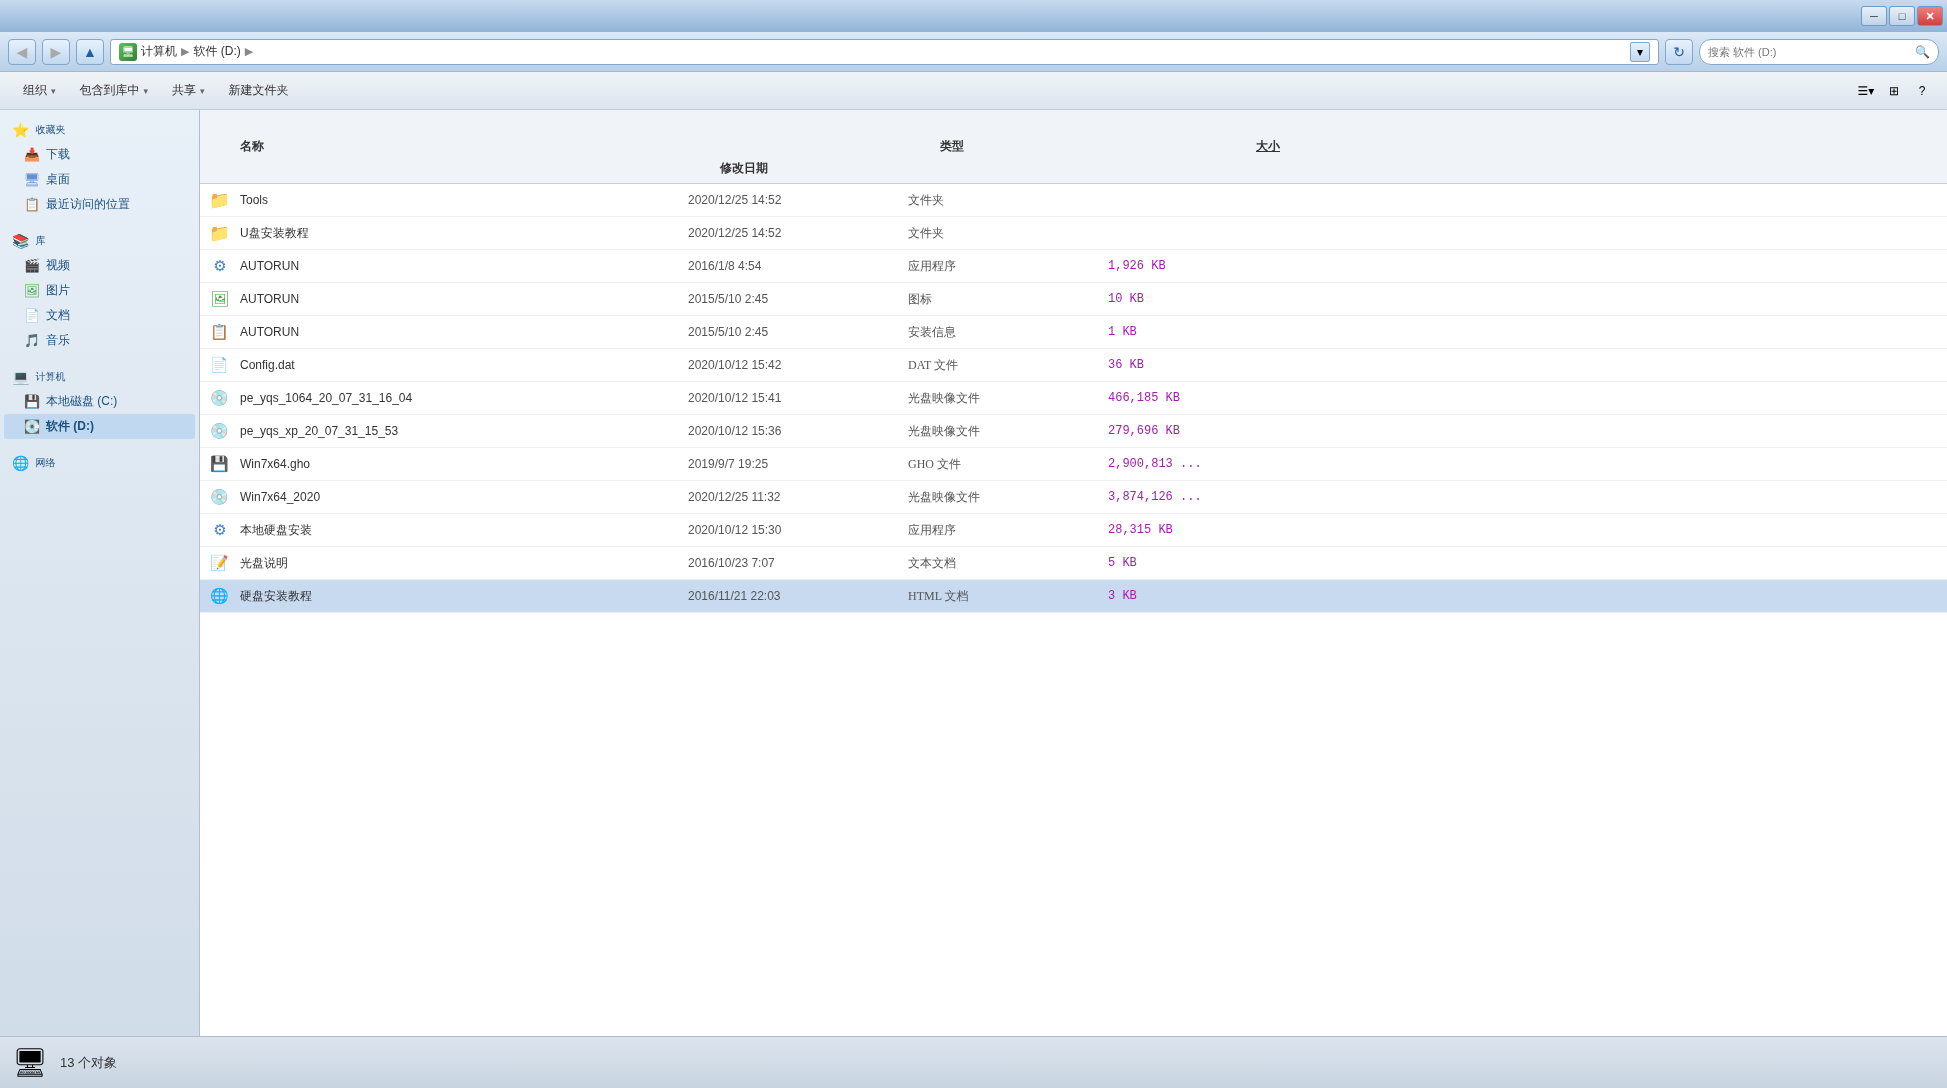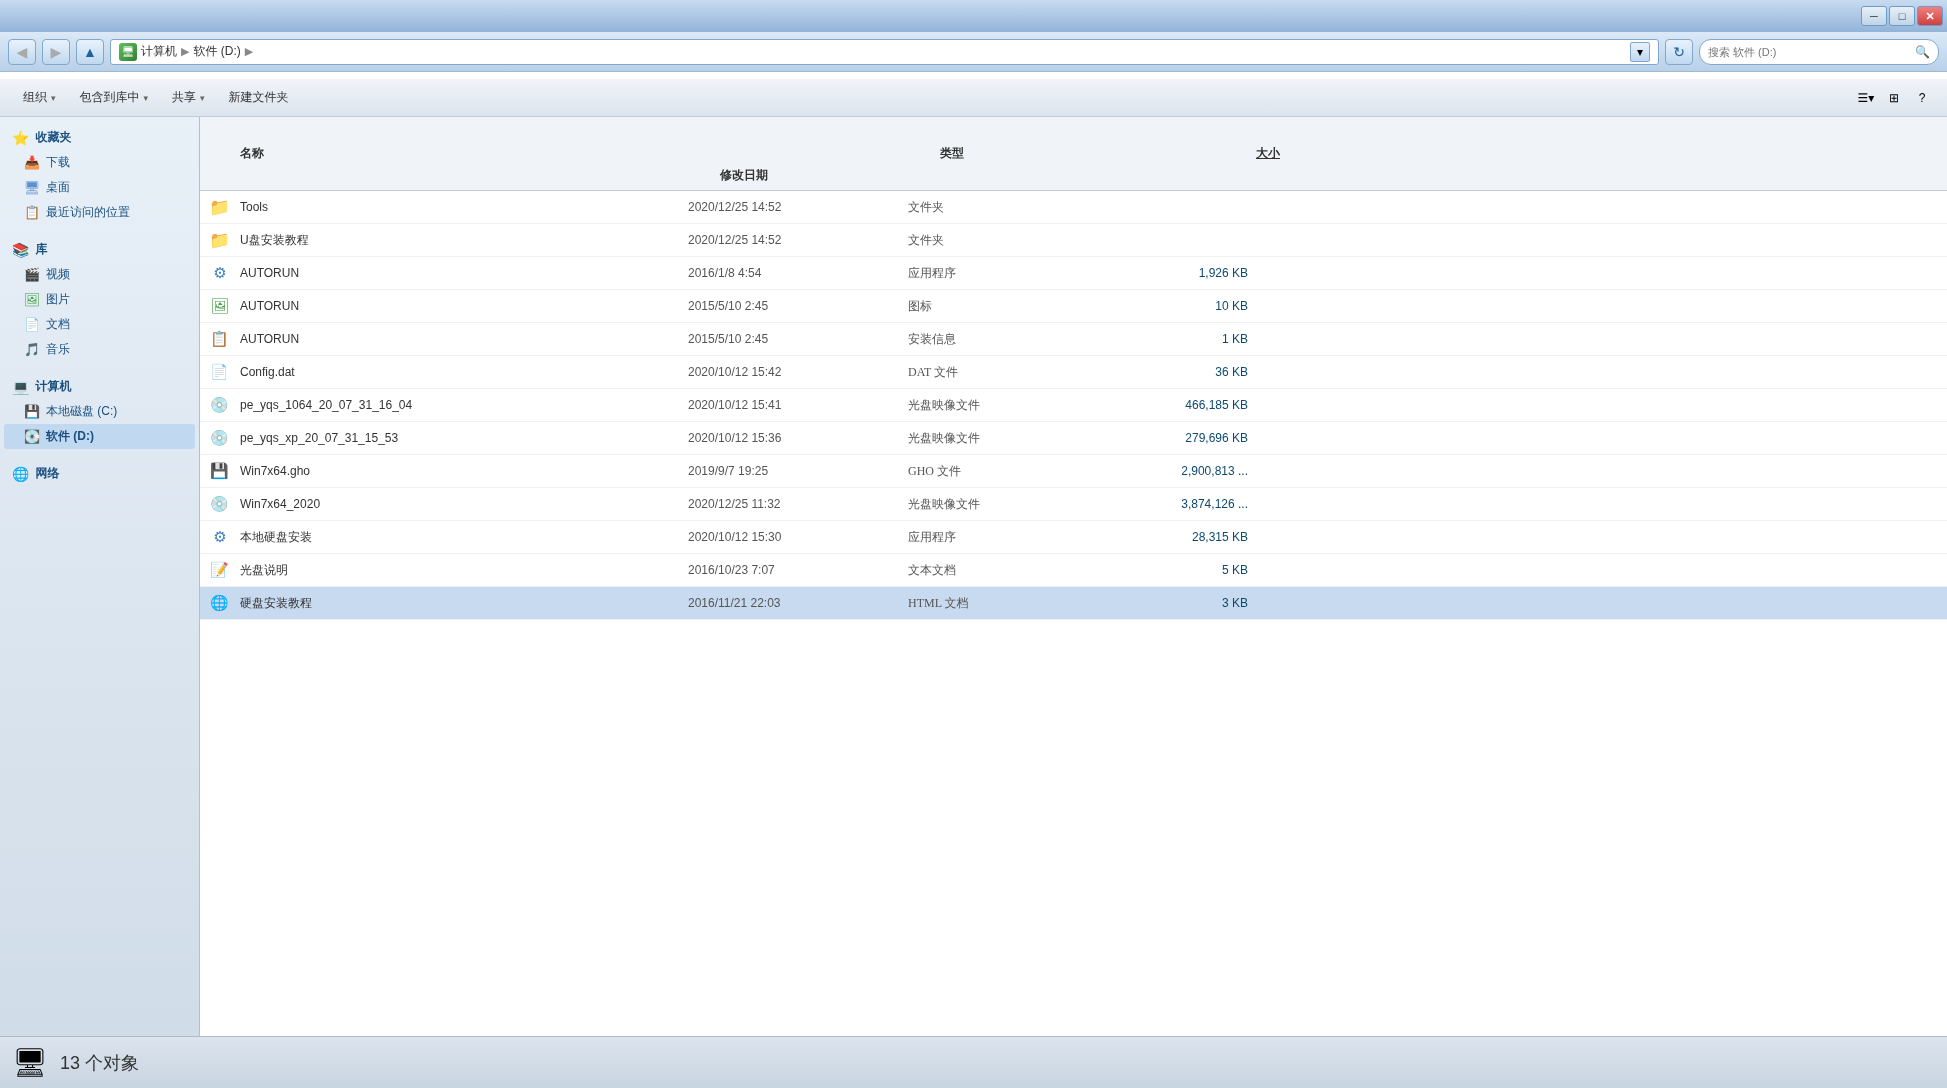--- a/index.html
+++ b/index.html
@@ -142,21 +142,20 @@
     
     .toolbar {
       height: 38px;
       background: linear-gradient(to bottom, #f0f4f8, #dce4ee);
       display: flex;
       align-items: center;
       padding: 0 12px;
       gap: 2px;
       border-bottom: 1px solid #c0ccd8;
       flex-shrink: 0;
-      margin-top: 7px;
     }
     .toolbar-btn {
       height: 28px;
       padding: 0 10px;
       background: transparent;
       border: 1px solid transparent;
       border-radius: 3px;
       cursor: pointer;
       display: flex;
       align-items: center;
@@ -207,22 +206,22 @@
       display: flex;
       align-items: center;
       gap: 6px;
       padding: 4px 8px;
       cursor: pointer;
     }
     .sidebar-section-icon {
       font-size: 14px;
     }
     .sidebar-section-label {
-      font-size: 12px;
-      font-weight: bold;
+      font-size: 10px;
+      font-weight: normal;
       color: #1a5080;
     }
     .sidebar-item {
       display: flex;
       align-items: center;
       gap: 6px;
       padding: 4px 8px 4px 20px;
       cursor: pointer;
       border-radius: 3px;
       color: #1a5080;
@@ -298,42 +297,42 @@
       flex-shrink: 0;
     }
     .file-row-name {
       width: 448px;
       overflow: hidden;
       text-overflow: ellipsis;
       white-space: nowrap;
     }
     .file-row-date { width: 220px; color: #555; }
     .file-row-type { width: 200px; color: #555; font-family: Liberation Serif, serif; }
-    .file-row-size { width: 160px; text-align: right; padding-right: 20px; color: #0c4a6e; }
+    .file-row-size { width: 160px; padding-right: 20px; color: #a21caf; font-family: Liberation Mono, monospace; }
 
     
     .statusbar {
       height: 52px;
       background: linear-gradient(to bottom, #dce4ee, #c8d4e0);
       border-top: 1px solid #b0bcc8;
       display: flex;
       align-items: center;
       padding: 0 12px;
       gap: 12px;
       flex-shrink: 0;
     }
     .statusbar-icon {
       width: 36px;
       height: 36px;
       display: flex;
       align-items: center;
       justify-content: center;
     }
     .statusbar-text {
-      font-size: 18px;
+      font-size: 13px;
       color: #333;
     }
 
     
     .ft-folder { color: #f0c040; font-size: 17px; }
     .ft-app { color: #4080c0; font-size: 15px; }
     .ft-img { color: #40a040; font-size: 15px; }
     .ft-info { color: #808080; font-size: 15px; }
     .ft-dat { color: #888; font-size: 15px; }
     .ft-iso { color: #c04040; font-size: 15px; }

